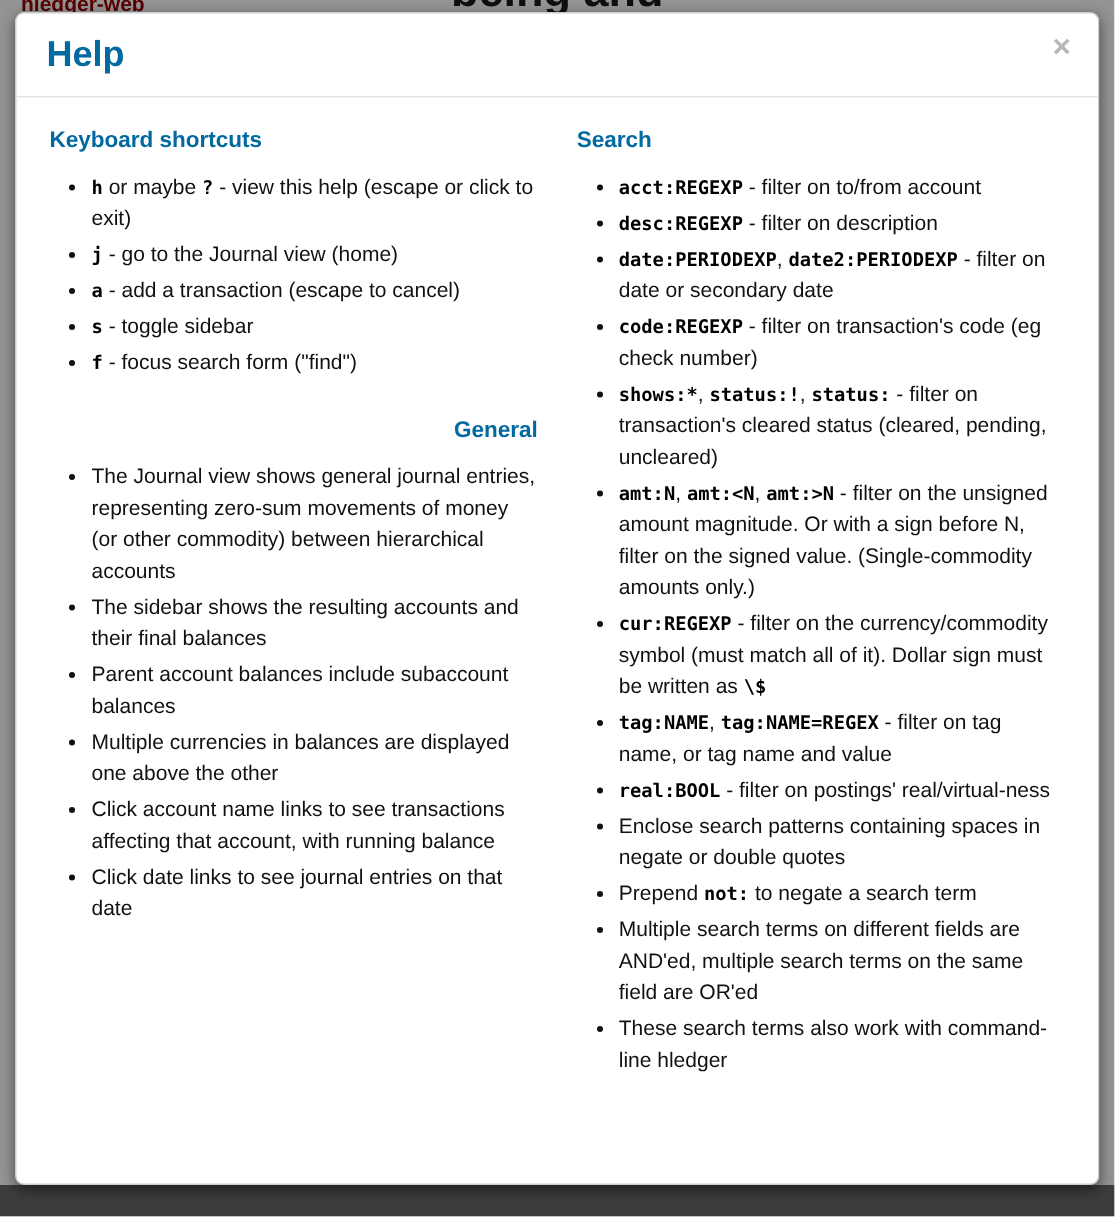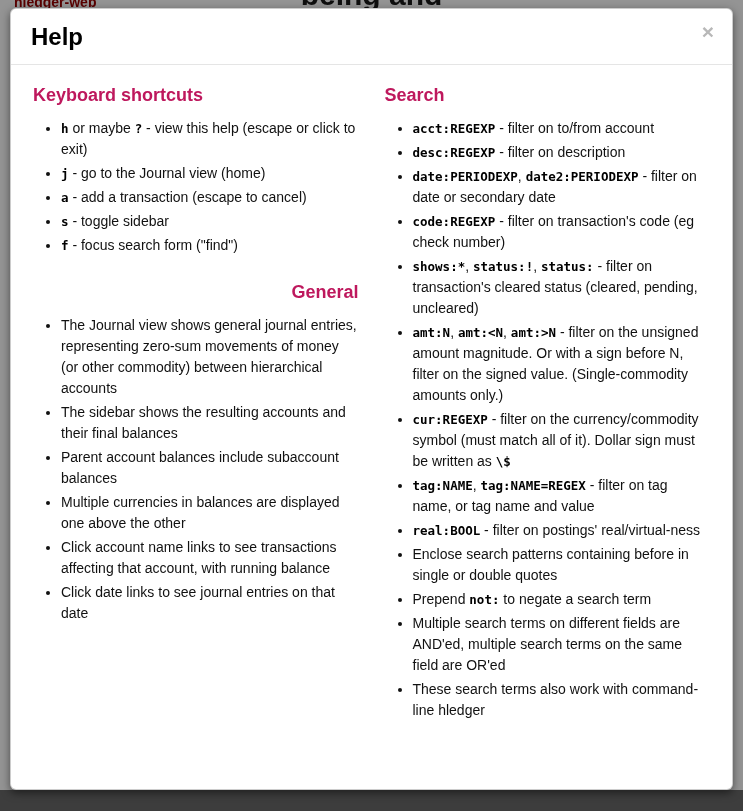--- a/index.html
+++ b/index.html
@@ -45,39 +45,39 @@
     box-shadow: 0 3px 9px rgba(0,0,0,0.5);
     overflow: hidden;
   }
   .modal-header {
     padding: 14px 20px 12px 20px;
     border-bottom: 1px solid #e5e5e5;
     position: relative;
   }
   .modal-title {
     margin: 0;
-    font-size: 24px; font-weight: 600; color: #000000;
+    font-size: 24px; font-weight: 600; color: #0369a1;
     line-height: 1.2;
   }
   .modal-close {
     position: absolute; top: 10px; right: 16px;
     font-size: 21px; font-weight: bold; color: #b8b8b8;
     line-height: 1; cursor: pointer;
     background: none; border: none; padding: 2px;
     font-family: "Liberation Sans", sans-serif;
   }
 
   .modal-body {
     display: flex; gap: 26px;
     padding: 20px 22px;
   }
   .col { flex: 1 1 0; min-width: 0; }
 
   .section-heading {
-    font-size: 18px; font-weight: bold; color: #be185d;
+    font-size: 15px; font-weight: bold; color: #0369a1;
     margin: 0 0 12px 0;
   }
   .section-heading + ul { margin-top: 0; }
   .col > .section-heading:not(:first-child) { margin-top: 26px; text-align: right; }
 
   ul.section-list {
     list-style: disc;
     margin: 10px 0 10px 0;
     padding: 0 0 0 28px;
   }
@@ -134,20 +134,20 @@
         <ul class="section-list">
           <li><span class="code">acct:REGEXP</span><span> - filter on to/from account</span></li>
           <li><span class="code">desc:REGEXP</span><span> - filter on description</span></li>
           <li><span class="code">date:PERIODEXP</span><span>, </span><span class="code">date2:PERIODEXP</span><span> - filter on date or secondary date</span></li>
           <li><span class="code">code:REGEXP</span><span> - filter on transaction's code (eg check number)</span></li>
           <li><span class="code">shows:*</span><span>, </span><span class="code">status:!</span><span>, </span><span class="code">status:</span><span> - filter on transaction's cleared status (cleared, pending, uncleared)</span></li>
           <li><span class="code">amt:N</span><span>, </span><span class="code">amt:&lt;N</span><span>, </span><span class="code">amt:&gt;N</span><span> - filter on the unsigned amount magnitude. Or with a sign before N, filter on the signed value. (Single-commodity amounts only.)</span></li>
           <li><span class="code">cur:REGEXP</span><span> - filter on the currency/commodity symbol (must match all of it). Dollar sign must be written as </span><span class="code">\$</span></li>
           <li><span class="code">tag:NAME</span><span>, </span><span class="code">tag:NAME=REGEX</span><span> - filter on tag name, or tag name and value</span></li>
           <li><span class="code">real:BOOL</span><span> - filter on postings' real/virtual-ness</span></li>
-          <li><span>Enclose search patterns containing before in single or double quotes</span></li>
+          <li><span>Enclose search patterns containing spaces in negate or double quotes</span></li>
           <li><span>Prepend </span><span class="code">not:</span><span> to negate a search term</span></li>
           <li><span>Multiple search terms on different fields are AND'ed, multiple search terms on the same field are OR'ed</span></li>
           <li><span>These search terms also work with command-line hledger</span></li>
         </ul>
       </div>
   </div>
 </div>
 
 </body></html>

